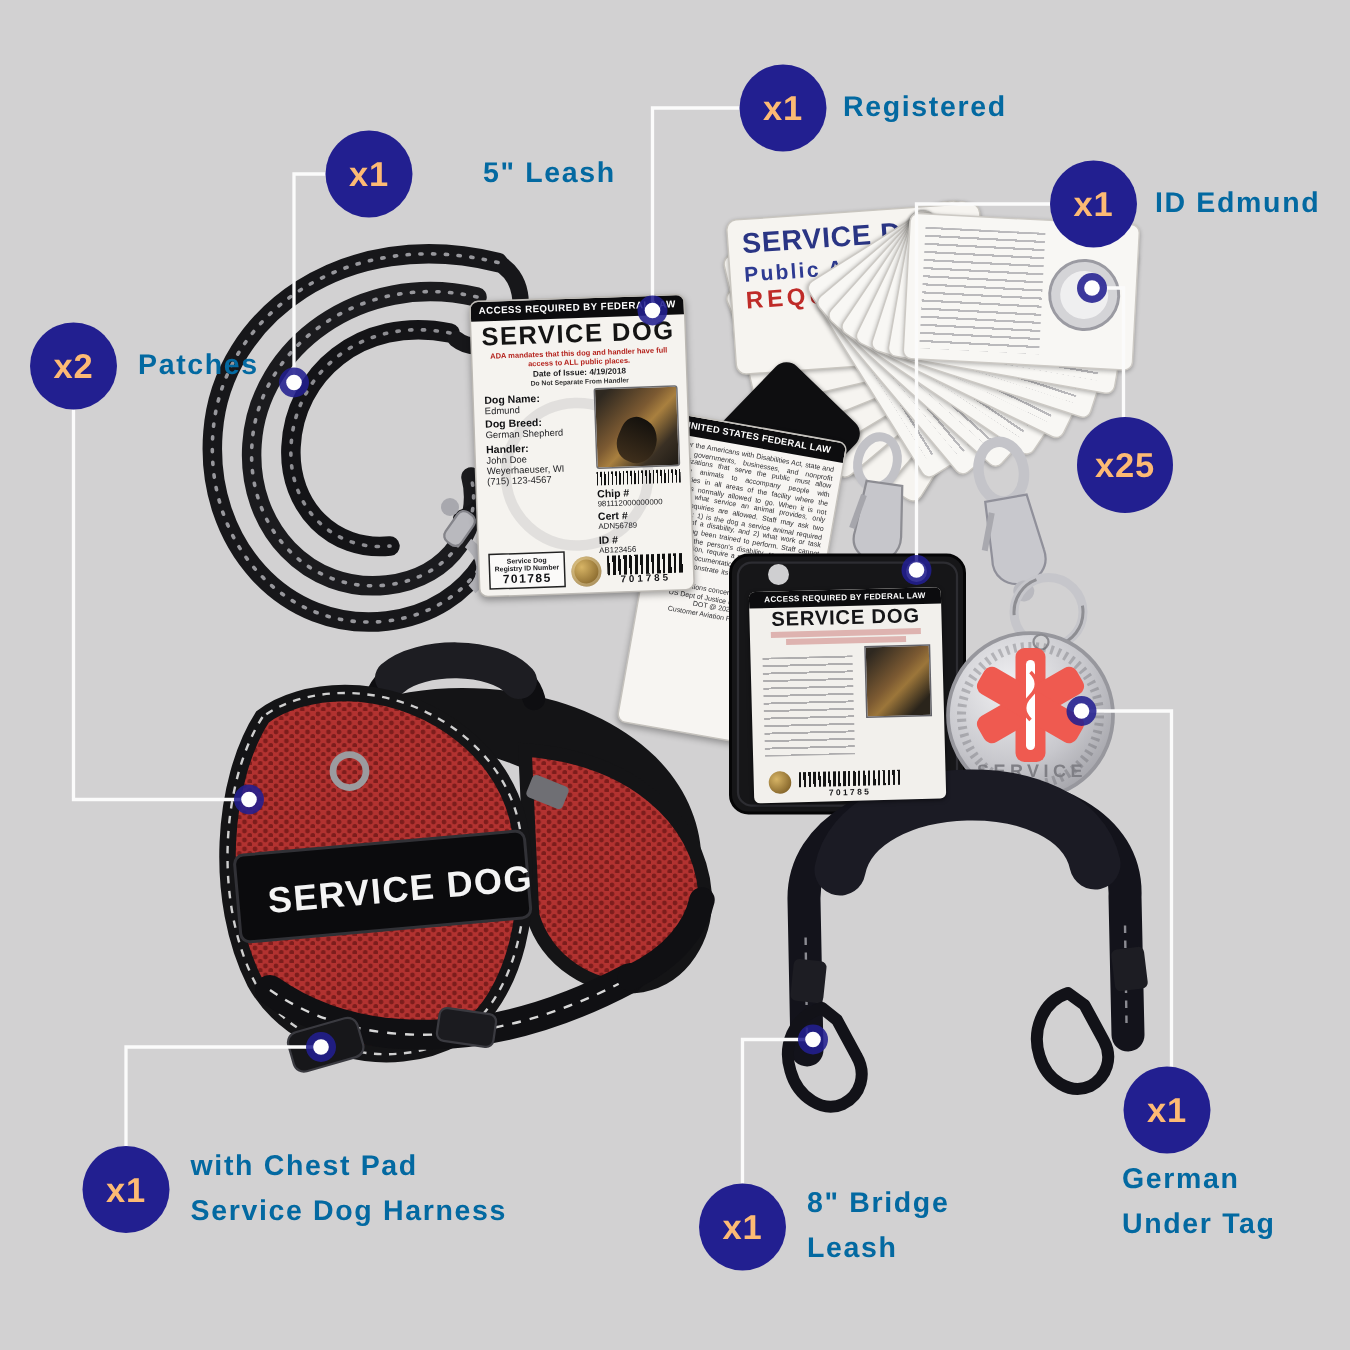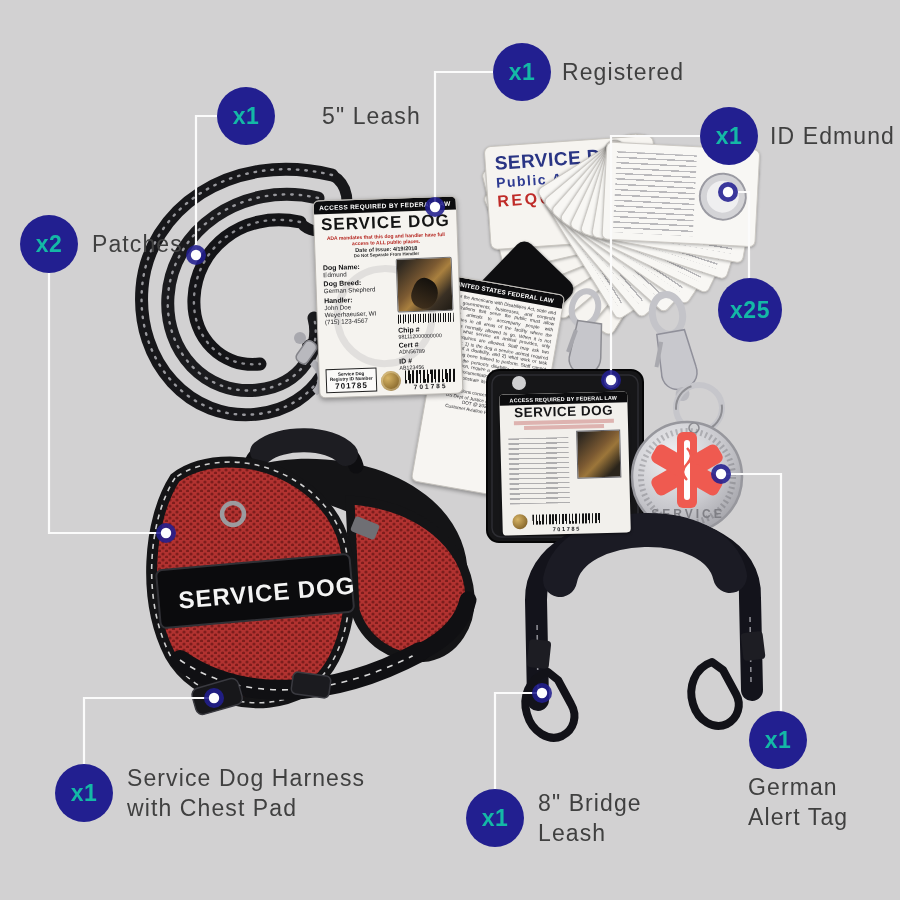--- a/index.html
+++ b/index.html
@@ -3,25 +3,25 @@
 <meta charset="utf-8">
 <style>
   html,body{margin:0;padding:0;background:#d2d1d2;}
   .canvas{position:relative;width:900px;height:900px;background:#d2d1d2;overflow:hidden;
           font-family:"Liberation Sans",sans-serif;}
   svg{position:absolute;left:0;top:0;pointer-events:none;}
   .layer1{z-index:1;} .layer2{z-index:5;} .lines{z-index:25;}
 
   
   .badge{position:absolute;width:58px;height:58px;margin:-29px 0 0 -29px;border-radius:50%;
-         background:#221f90;color:#14b8a6;font-weight:700;font-size:23px;display:flex;
+         background:#221f90;color:#fdba74;font-weight:700;font-size:23px;display:flex;
          align-items:center;justify-content:center;z-index:30;letter-spacing:.5px;}
   .badge.big{width:64px;height:64px;margin:-32px 0 0 -32px;}
-  .clabel{position:absolute;z-index:30;color:#404040;font-size:23px;letter-spacing:1.1px;
-          line-height:30px;font-weight:400;transform:translateY(-50%);white-space:nowrap;}
+  .clabel{position:absolute;z-index:30;color:#0369a1;font-size:19px;letter-spacing:1.1px;
+          line-height:30px;font-weight:700;transform:translateY(-50%);white-space:nowrap;}
   .clabel.noshift{transform:none;}
 
   
   .idcard{position:absolute;background:#f5f3ef;border-radius:6px;overflow:hidden;
           box-shadow:0 2px 5px rgba(0,0,0,.35);border:1px solid #bcb9b4;}
   .front-id{left:316px;top:198px;width:142px;height:196px;transform:rotate(-2deg);z-index:4;}
   .idc-header{background:#0c0c0e;color:#fff;font-size:6.5px;font-weight:700;text-align:center;
               letter-spacing:.3px;padding:3px 0;}
   .idc-title{font-size:17px;font-weight:900;text-align:center;letter-spacing:1px;color:#141414;margin-top:1px;}
   .idc-red{color:#b5251f;font-size:5px;font-weight:700;text-align:center;line-height:6px;padding:0 10px;}
@@ -413,33 +413,33 @@
   </div>
 
   <div class="badge big" style="left:750px;top:310px;align-items:center;">
       <span>x25</span>
     </div>
 
   <div class="badge" style="left:84px;top:793px;">
       <span>x1</span>
     </div>
   <div class="clabel" style="left:127px;top:793px;">
+    <div>with Chest Pad</div>
     <div>Service Dog Harness</div>
-    <div>with Chest Pad</div>
   </div>
 
   <div class="badge" style="left:495px;top:818px;">
       <span>x1</span>
     </div>
   <div class="clabel" style="left:538px;top:818px;">
     <div>8" Bridge</div>
     <div>Leash</div>
   </div>
 
   <div class="badge" style="left:778px;top:740px;">
       <span>x1</span>
     </div>
   <div class="clabel noshift" style="left:748px;top:772px;">
     <div>German</div>
-    <div>Alert Tag</div>
+    <div>Under Tag</div>
   </div>
 
 </div>
 
 </body></html>

